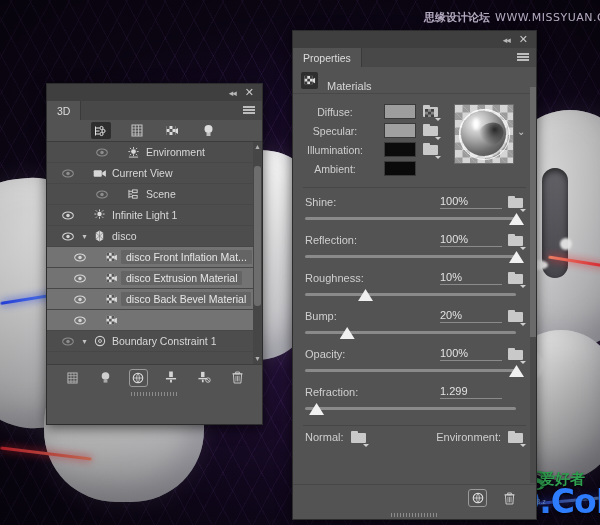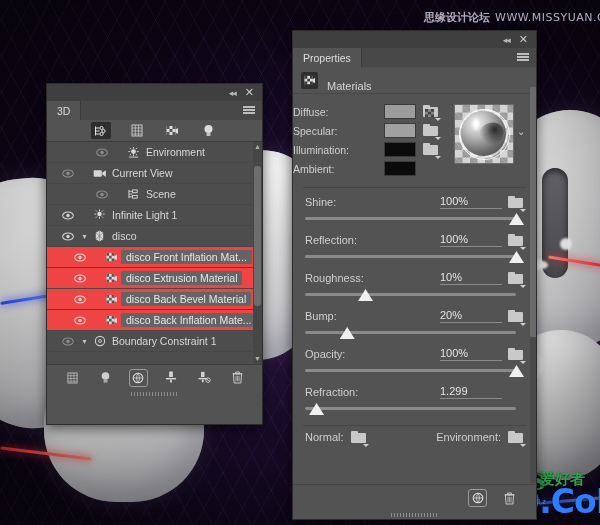--- a/index.html
+++ b/index.html
@@ -76,21 +76,21 @@
   #p3d-list{background:#4d4d4d;height:222px;overflow:hidden;position:relative;}
   .row{height:20px;display:flex;align-items:center;position:relative;
     border-bottom:1px solid #474747;padding-left:44px;}
   .row .eye{width:22px;display:flex;align-items:center;justify-content:center;}
   .row .eye svg{opacity:.95;}
   .row.dim .eye svg{opacity:.45;}
   .row .twisty{width:11px;color:#c3c3c3;font-size:8px;text-align:center;}
   .row .tico{width:19px;display:flex;align-items:center;justify-content:center;}
   .row .lbl{font-size:10.5px;color:#d8d8d8;white-space:nowrap;overflow:hidden;
     text-overflow:ellipsis;padding-left:3px;}
-  .row.sel{background:#ef4444;}
+  .row.sel{background:#737373;}
   .row.sel .lbl{background:#646464;padding:1px 5px;border-radius:1px;color:#e6e6e6;}
   .row.ind1{padding-left:10px;}
   .row.ind2{padding-left:22px;}
   #p3d-scroll{position:absolute;right:0;top:0;width:9px;height:222px;background:#464646;}
   #p3d-thumb{position:absolute;left:1px;top:24px;width:7px;height:140px;background:#6d6d6d;border-radius:3px;}
   .scrollarr{position:absolute;left:0;width:9px;height:10px;color:#b0b0b0;font-size:7px;
     text-align:center;line-height:10px;}
   #p3d-foot{height:25px;background:#535353;display:flex;align-items:center;
     justify-content:center;gap:16px;border-top:1px solid #3e3e3e;}
   .fic{width:17px;height:16px;display:flex;align-items:center;justify-content:center;border-radius:2px;}
@@ -102,21 +102,21 @@
   #panelProps{left:292px;top:30px;width:243px;height:488px;background:#535353;}
   #props-title{height:26px;display:flex;align-items:center;gap:9px;padding-left:8px;
     background:#535353;border-bottom:1px solid #484848;}
   #props-title .mico{width:17px;height:17px;background:#2e2e2e;border-radius:2px;
     display:flex;align-items:center;justify-content:center;}
   #props-title .t{font-size:11px;color:#d6d6d6;margin-top:12px;}
   #props-body{padding:8px 0 0 0;}
   .maps-grid{display:flex;padding:0 10px 0 0;}
   .maps-left{flex:1;}
   .mrow{height:19px;display:flex;align-items:center;gap:7px;}
-  .mrow .mlabel{width:84px;text-align:left;font-size:10.5px;color:#cfcfcf;}
+  .mrow .mlabel{width:84px;text-align:center;font-size:10.5px;color:#cfcfcf;}
   .swatch{width:30px;height:13px;border:1px solid #3a3a3a;}
   .folder{position:relative;width:16px;height:13px;}
   .folder .fbody{position:absolute;left:0;top:2px;width:15px;height:10px;background:#c9c9c9;border-radius:1px;}
   .folder .ftab{position:absolute;left:0;top:0px;width:7px;height:3px;background:#c9c9c9;border-radius:1px 1px 0 0;}
   .folder .fcar{position:absolute;right:-2px;bottom:-3px;width:0;height:0;
     border-left:3px solid transparent;border-right:3px solid transparent;border-top:3px solid #cfcfcf;}
   .preview-wrap{width:72px;display:flex;align-items:flex-start;gap:3px;padding-top:2px;}
   #mat-preview{width:58px;height:58px;border:1px solid #6b6b6b;
     background-image:
       linear-gradient(45deg,#9a9a9a 25%,transparent 25%,transparent 75%,#9a9a9a 75%),
@@ -387,21 +387,20 @@
           </svg>
         </span>
         <span class="twisty"></span>
         <span class="tico">
           <svg width="12" height="11" viewBox="0 0 13 12">
             <rect x="0.5" y="1" width="8.5" height="9" fill="#ddd"></rect>
             <path d="M0.5 1h2.8v3H0.5zM3.3 4h2.8v3H3.3zM6.1 1h2.9v3H6.1zM0.5 7h2.8v3H0.5zM6.1 7h2.9v3H6.1z" fill="#565656"></path>
             <path d="M9 4.5l2.8-1.6v6L9 7.4z" fill="#ddd"></path>
           </svg>
         </span>
-        <span class="lbl">disco Back Inflation Mate...</span>
       </div>
       <div class="row dim ind1">
         <span class="eye">
           <svg width="12" height="9" viewBox="0 0 14 10">
             <ellipse cx="7" cy="5" rx="6.2" ry="4.2" fill="none" stroke="#dcdcdc" stroke-width="1.2"></ellipse>
             <circle cx="7" cy="5" r="2" fill="#dcdcdc"></circle>
           </svg>
         </span>
         <span class="twisty">▾</span>
         <span class="tico">

